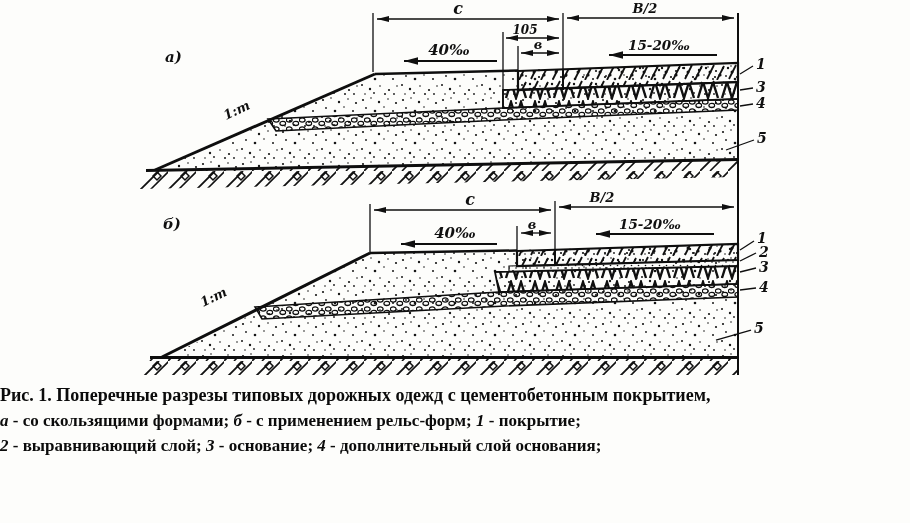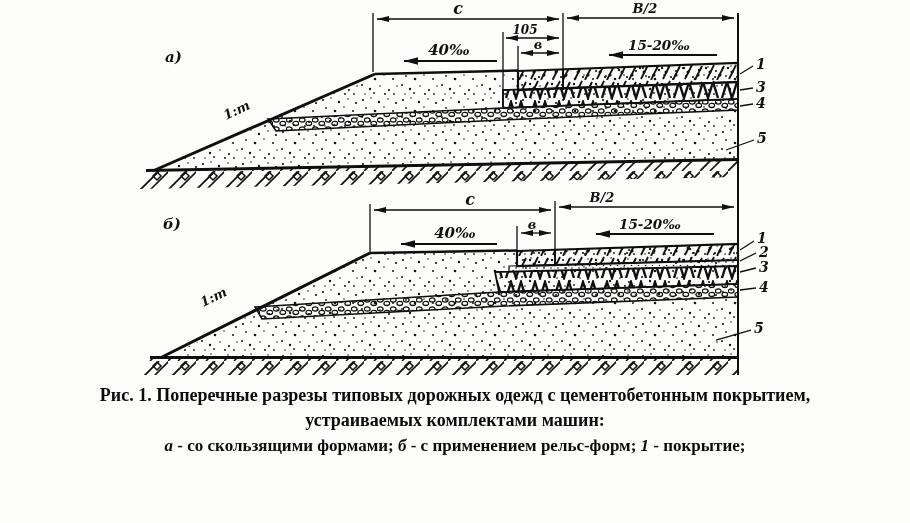--- a/index.html
+++ b/index.html
@@ -8,21 +8,21 @@
   .figure-svg{position:absolute;left:0;top:0;}
   svg text{fill:#101010;font-family:"DejaVu Serif",serif;font-style:italic;font-weight:bold;}
   .t-panel{font-size:15px;}
   .t-dimc{font-size:16px;}
   .t-dim{font-size:13px;}
   .t-dim105{font-size:12px;}
   .t-slope{font-size:15px;}
   .t-slope2{font-size:13.5px;}
   .t-call{font-size:14px;}
   .t-ratio{font-size:13px;}
-  .caption{position:absolute;left:0;top:383px;width:910px;text-align:center;color:#0b0b0b;}
+  .caption{position:absolute;left:0;top:383px;width:910px;text-align:left;color:#0b0b0b;}
   .cap-line{font-weight:bold;font-size:18px;line-height:25px;}
   .cap-sub{font-weight:bold;font-size:17px;line-height:25px;}
   .cap-sub:first-of-type{margin-top:6px;}
   .it{font-style:italic;}
 </style>
 </head>
 <body>
 
 <div class="page">
 
@@ -186,17 +186,17 @@
     <text class="t-call" x="759" y="272">3</text>
     <text class="t-call" x="759" y="292">4</text>
     <text class="t-call" x="754" y="333">5</text>
   </g>
 
   <line x1="738" y1="13" x2="738" y2="375" stroke="#0e0e0e" stroke-width="2"></line>
 </svg>
 
 <div class="caption">
   <div class="cap-line">Рис. 1. Поперечные разрезы типовых дорожных одежд с цементобетонным покрытием,</div>
-  <div class="cap-line">устраиваемых комплектами машин:</div>
   <div class="cap-sub"><span class="it">а</span><span> - со скользящими формами; </span><span class="it">б</span><span> - с применением рельс-форм; </span><span class="it">1</span><span> - покрытие;</span></div>
+  <div class="cap-sub"><span class="it">2</span><span> - выравнивающий слой; </span><span class="it">3</span><span> - основание; </span><span class="it">4</span><span> - дополнительный слой основания;</span></div>
 </div>
 
 </div>
 
 </body></html>

